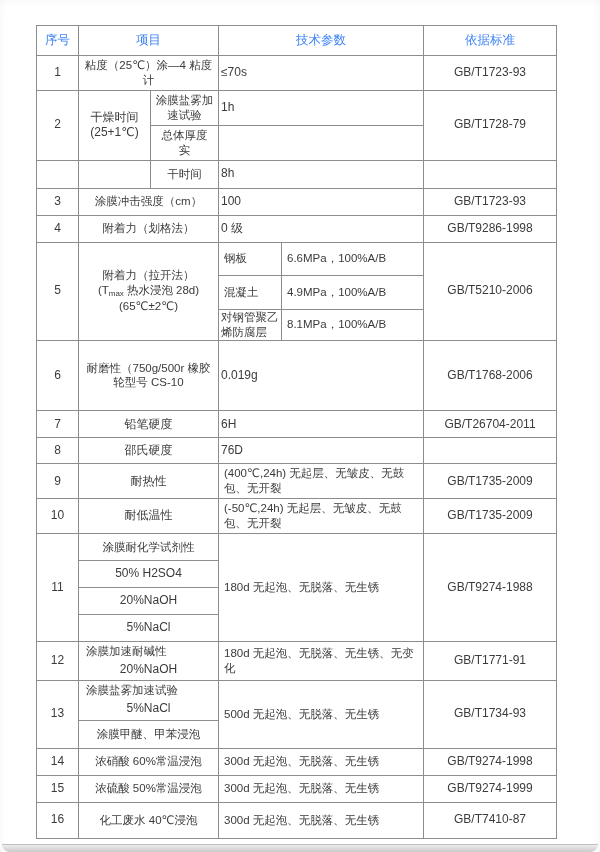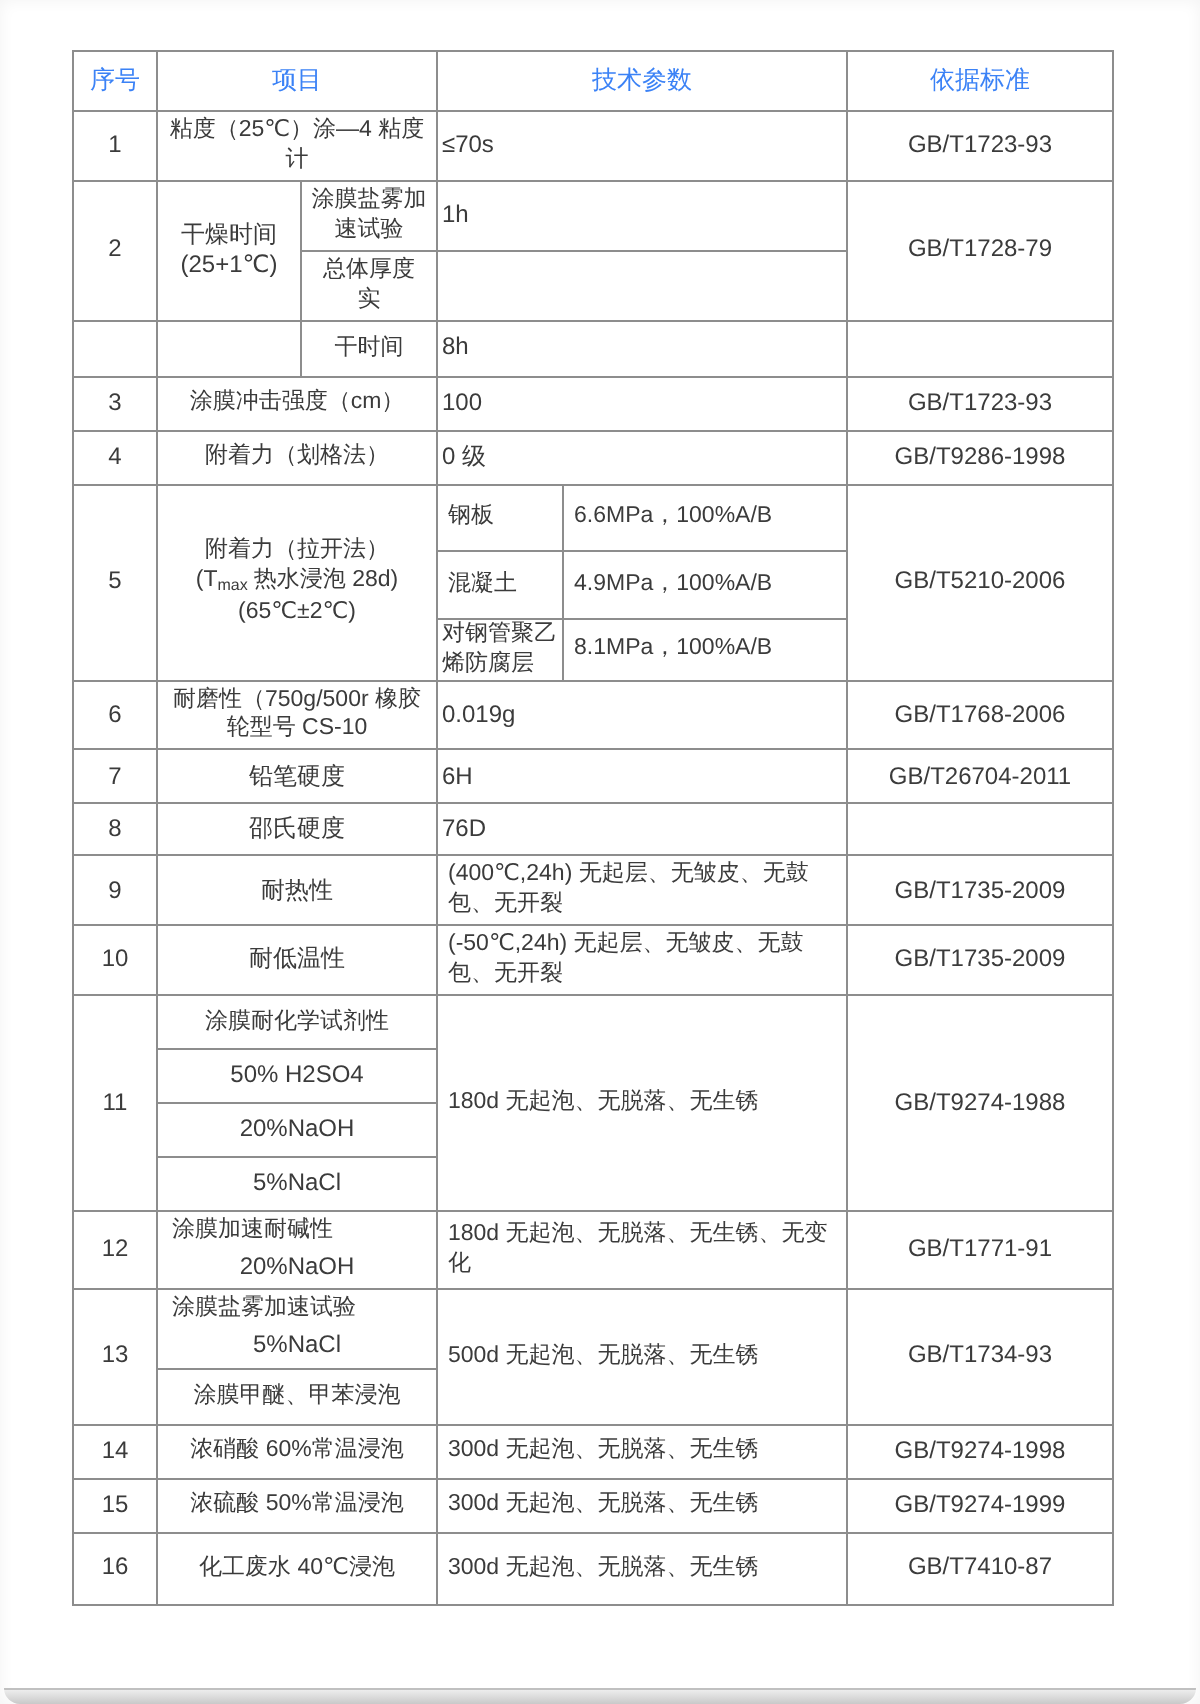--- a/index.html
+++ b/index.html
@@ -117,21 +117,21 @@
     <td class="p2 small">混凝土</td>
     <td class="p2 small">4.9MPa，100%A/B</td>
   </tr>
   <tr style="height:30px">
     <td class="p2 small" style="padding:0 2px">对钢管聚乙烯防腐层</td>
     <td class="p2 small">8.1MPa，100%A/B</td>
   </tr>
 
   <tr style="height:32px">
     <td class="c">6</td>
-    <td class="c small" colspan="2" style="padding:2px 3px">耐磨性（750g/500r 橡胶轮型号 CS-10</td>
+    <td class="c small" colspan="2" style="padding:20px 3px">耐磨性（750g/500r 橡胶轮型号 CS-10</td>
     <td class="p" colspan="2">0.019g</td>
     <td class="c">GB/T1768-2006</td>
   </tr>
 
   <tr style="height:27px">
     <td class="c">7</td>
     <td class="c" colspan="2">铅笔硬度</td>
     <td class="p" colspan="2">6H</td>
     <td class="c">GB/T26704-2011</td>
   </tr>

